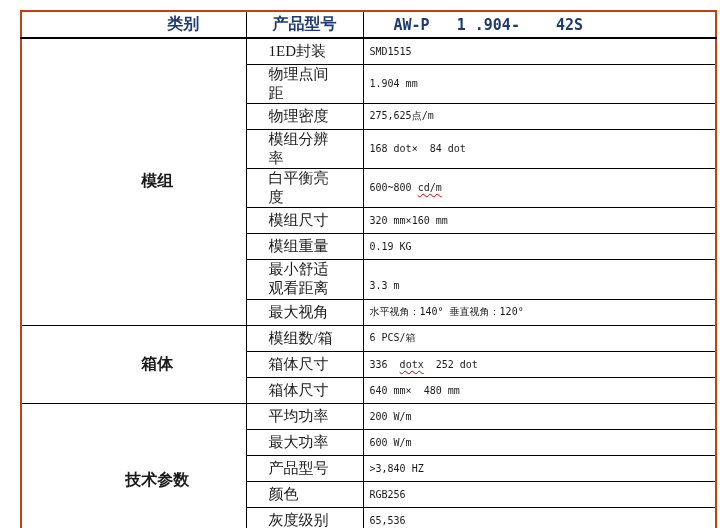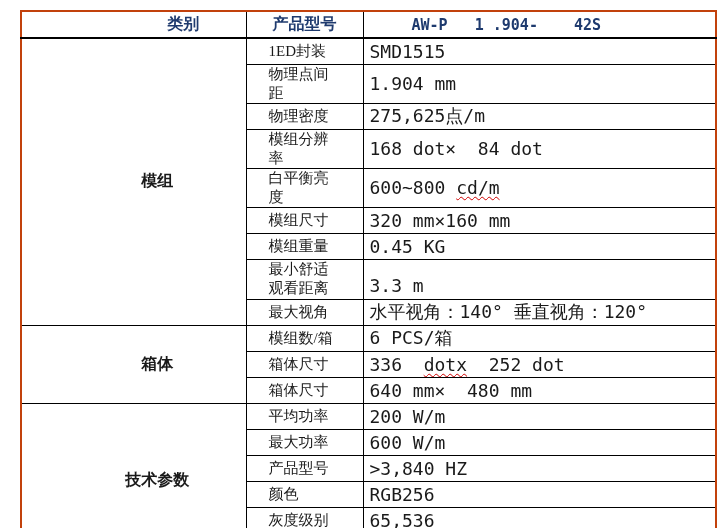--- a/index.html
+++ b/index.html
@@ -48,41 +48,41 @@
   }
   td.model-header {
     text-align: center;
     font-weight: bold;
     font-size: 16px;
     color: #1e3a6e;
     font-family: "Liberation Serif", "DejaVu Serif", serif;
     margin-top: 48px;
   }
   td.model-value {
-    padding-left: 48px;
+    padding-left: 30px;
     font-weight: bold;
     font-size: 15px;
     color: #1e3a6e;
     white-space: pre;
     font-family: "DejaVu Sans Mono", "Liberation Mono", monospace;
   }
 
   
   td.lbl {
     padding: 0 22px;
     font-size: 15px;
     line-height: 19px;
     color: #1a1a1a;
     font-family: "Liberation Serif", "DejaVu Serif", serif;
   }
 
   
   td.val {
     padding: 0 6px;
-    font-size: 18px;
+    font-size: 10px;
     color: #1a1a1a;
     white-space: pre;
     font-family: "DejaVu Sans Mono", "Liberation Mono", monospace;
   }
   td.val-top {
     vertical-align: top;
     padding-top: 13px;
   }
   .wavy {
     text-decoration: underline;
@@ -128,21 +128,21 @@
     <tr class="r-single">
       <td class="lbl">白平衡亮度</td>
       <td class="val"><span>600~800 </span><span class="wavy">cd/m</span><span></span></td>
     </tr>
     <tr class="r-single">
       <td class="lbl">模组尺寸</td>
       <td class="val">320 mm×160 mm</td>
     </tr>
     <tr class="r-single">
       <td class="lbl">模组重量</td>
-      <td class="val">0.45 KG</td>
+      <td class="val">0.19 KG</td>
     </tr>
     <tr class="r-double">
       <td class="lbl">最小舒适观看距离</td>
       <td class="val val-top">3.3 m</td>
     </tr>
     <tr class="r-single">
       <td class="lbl">最大视角</td>
       <td class="val">水平视角：140° 垂直视角：120°</td>
     </tr>
 

